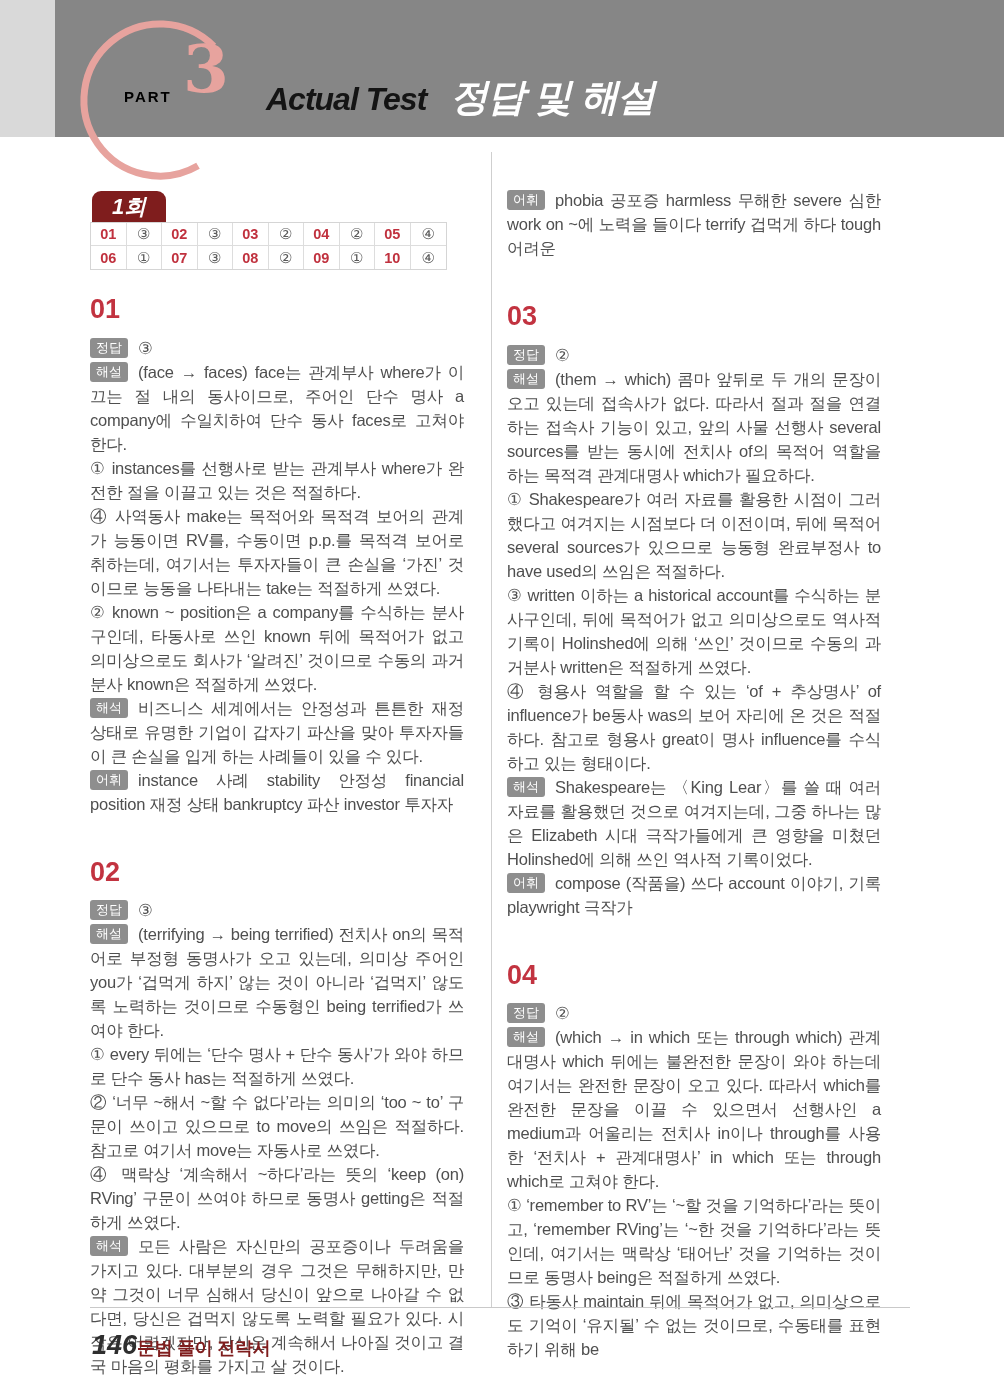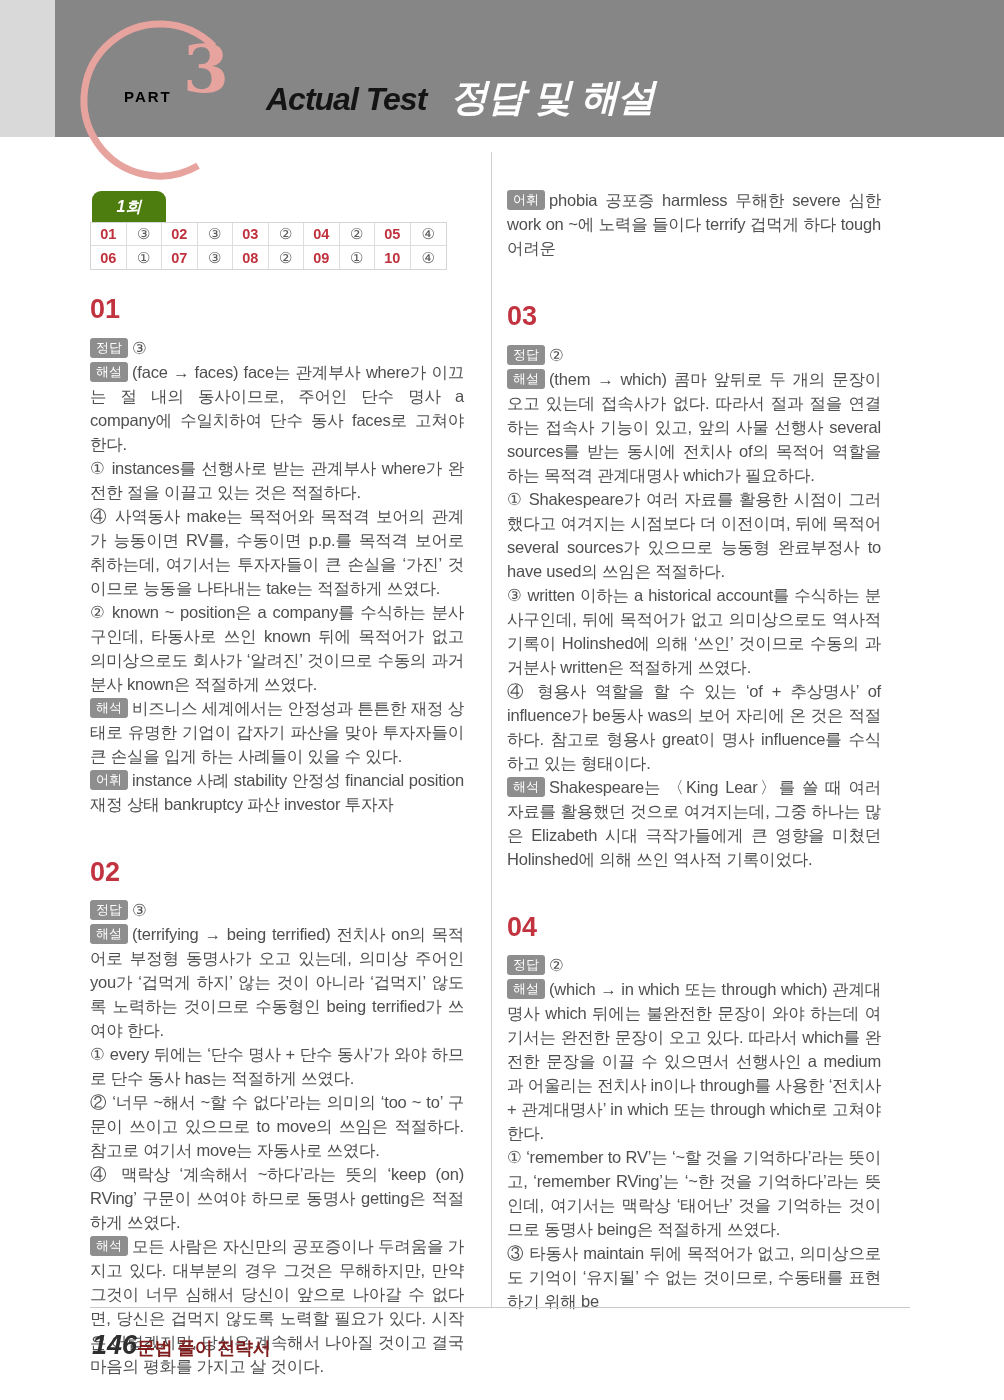--- a/index.html
+++ b/index.html
@@ -20,23 +20,23 @@
     position:absolute; top:36px; left:183px; color:#e7a39e;
     font-family:"DejaVu Serif", serif; font-weight:bold; font-size:66px; line-height:1;
   }
   .title { position:absolute; top:72px; left:266px; white-space:nowrap; font-weight:bold; font-style:italic; }
   .t-en { color:#141414; font-size:32px; letter-spacing:-1px; }
   .t-ko { color:#ffffff; font-size:38px; margin-left:24px; letter-spacing:-1px; }
 
   
   .answers { position:absolute; left:90px; top:191px; width:357px; }
   .tab {
-    position:relative; left:2px; width:74px; height:31px; background:#4d7c0f;
+    position:relative; left:2px; width:74px; height:31px; background:#7f1d1d;
     border-radius:9px 9px 0 0; color:#fff; font-weight:bold; font-style:italic;
-    font-size:16px; text-align:center; line-height:31px; letter-spacing:0px;
+    font-size:22px; text-align:center; line-height:31px; letter-spacing:0px;
   }
   .grid {
     display:grid; grid-template-columns:repeat(10,1fr); grid-auto-rows:23px;
     border:1px solid #d5d5d5; background:#fff;
   }
   .cell {
     border-right:1px solid #dddddd; border-bottom:1px solid #dddddd;
     display:flex; align-items:center; justify-content:center;
   }
   .cell:nth-child(10n) { border-right:none; }
@@ -51,21 +51,21 @@
   .col-right { left:507px; top:188px; }
   .qnum { color:#c23340; font-size:27px; font-weight:bold; line-height:1.1; margin:42px 0 11px; }
   .col > :first-child { margin-top:0; }
   .block {
     font-size:16.5px; line-height:24px; color:#4f4f4f;
     text-align:justify; letter-spacing:-0.2px;
   }
   .badge {
     display:inline-block; background:#8e8e8e; color:#ffffff;
     font-size:13px; line-height:17px; padding:1px 6px 2px; border-radius:3px;
-    margin-right:4px; position:relative; top:-2px; letter-spacing:0;
+    margin-right:10px; position:relative; top:-2px; letter-spacing:0;
   }
 
   
   .foot-rule { position:absolute; left:90px; top:1307px; width:820px; height:1px; background:#c9c9c9; }
   .footer { position:absolute; left:92px; top:1330px; display:flex; align-items:baseline; }
   .pageno { font-size:27px; font-weight:bold; font-style:italic; color:#2e2e2e; }
   .book { font-size:18px; color:#7f1d1d; margin-left:0; font-weight:bold; letter-spacing:-0.3px; }
 </style>
 </head>
 <body>
@@ -131,20 +131,21 @@
     </div>
   <div class="col col-right">
       <p class="block"><span class="badge">어휘</span>phobia 공포증 harmless 무해한 severe 심한 work on ~에 노력을 들이다 terrify 겁먹게 하다 tough 어려운</p>
       <div class="qnum">03</div>
       <p class="block"><span class="badge">정답</span>②</p>
       <p class="block"><span class="badge">해설</span>(them → which) 콤마 앞뒤로 두 개의 문장이 오고 있는데 접속사가 없다. 따라서 절과 절을 연결하는 접속사 기능이 있고, 앞의 사물 선행사 several sources를 받는 동시에 전치사 of의 목적어 역할을 하는 목적격 관계대명사 which가 필요하다.</p>
       <p class="block">① Shakespeare가 여러 자료를 활용한 시점이 그러했다고 여겨지는 시점보다 더 이전이며, 뒤에 목적어 several sources가 있으므로 능동형 완료부정사 to have used의 쓰임은 적절하다.</p>
       <p class="block">③ written 이하는 a historical account를 수식하는 분사구인데, 뒤에 목적어가 없고 의미상으로도 역사적 기록이 Holinshed에 의해 ‘쓰인’ 것이므로 수동의 과거분사 written은 적절하게 쓰였다.</p>
       <p class="block">④ 형용사 역할을 할 수 있는 ‘of + 추상명사’ of influence가 be동사 was의 보어 자리에 온 것은 적절하다. 참고로 형용사 great이 명사 influence를 수식하고 있는 형태이다.</p>
       <p class="block"><span class="badge">해석</span>Shakespeare는 〈King Lear〉를 쓸 때 여러 자료를 활용했던 것으로 여겨지는데, 그중 하나는 많은 Elizabeth 시대 극작가들에게 큰 영향을 미쳤던 Holinshed에 의해 쓰인 역사적 기록이었다.</p>
+      <p class="block"><span class="badge">어휘</span>compose (작품을) 쓰다 account 이야기, 기록 playwright 극작가</p>
       <div class="qnum">04</div>
       <p class="block"><span class="badge">정답</span>②</p>
       <p class="block"><span class="badge">해설</span>(which → in which 또는 through which) 관계대명사 which 뒤에는 불완전한 문장이 와야 하는데 여기서는 완전한 문장이 오고 있다. 따라서 which를 완전한 문장을 이끌 수 있으면서 선행사인 a medium과 어울리는 전치사 in이나 through를 사용한 ‘전치사 + 관계대명사’ in which 또는 through which로 고쳐야 한다.</p>
       <p class="block">① ‘remember to RV’는 ‘~할 것을 기억하다’라는 뜻이고, ‘remember RVing’는 ‘~한 것을 기억하다’라는 뜻인데, 여기서는 맥락상 ‘태어난’ 것을 기억하는 것이므로 동명사 being은 적절하게 쓰였다.</p>
       <p class="block">③ 타동사 maintain 뒤에 목적어가 없고, 의미상으로도 기억이 ‘유지될’ 수 없는 것이므로, 수동태를 표현하기 위해 be</p>
     </div>
 
   <div class="foot-rule"></div>
   <footer class="footer">
     <span class="pageno">146</span>

